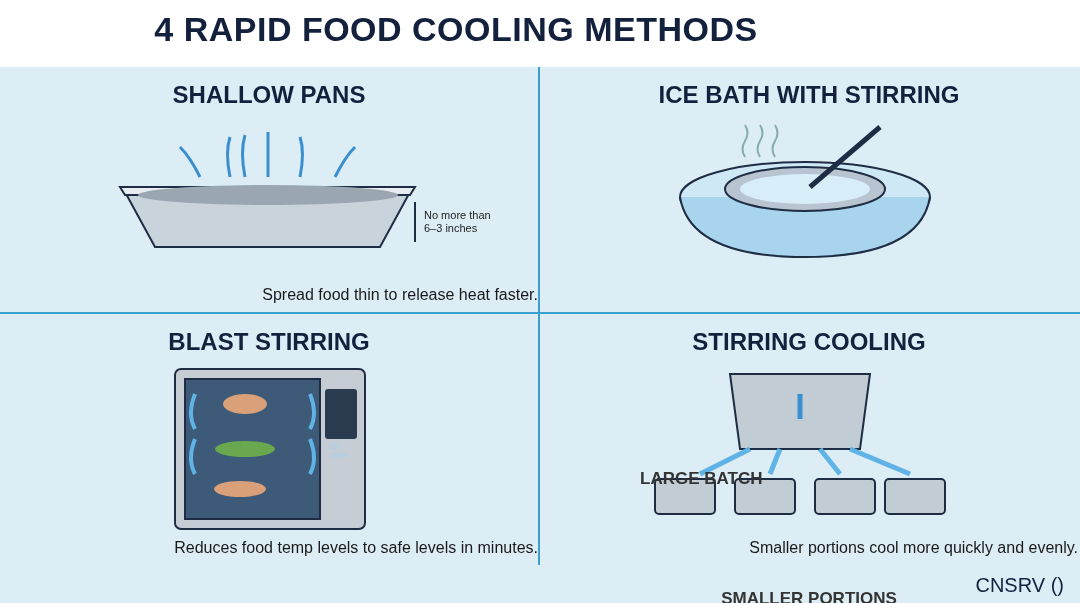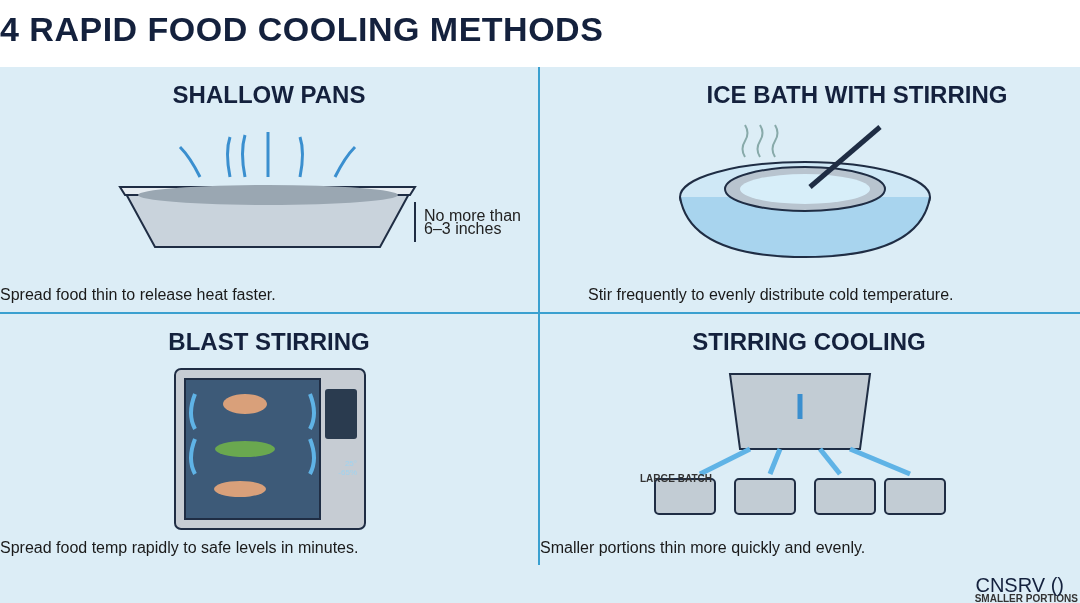--- a/index.html
+++ b/index.html
@@ -1,26 +1,26 @@
 <!DOCTYPE html>
 <html><head>
 <meta charset="utf-8">
 <style>
   * { box-sizing: border-box; margin: 0; padding: 0; }
   body { width: 1080px; height: 603px; background: #ffffff; font-family: "Liberation Sans", sans-serif; position: relative; overflow: hidden; }
-  .title { position: absolute; top: 10px; left: 0; width: 912px; text-align: left; font-size: 34px; font-weight: bold; color: #14213d; letter-spacing: 0.5px; }
+  .title { position: absolute; top: 10px; left: 0; width: 912px; text-align: center; font-size: 34px; font-weight: bold; color: #14213d; letter-spacing: 0.5px; }
   .grid { position: absolute; top: 67px; left: 0; width: 1080px; height: 600px; background: #dcedf6; }
   .vdiv { position: absolute; left: 538px; top: 0; width: 2px; height: 498px; background: #3aa0d0; }
   .hdiv { position: absolute; left: 0; top: 245px; width: 1080px; height: 2px; background: #3aa0d0; }
   .panel { position: absolute; width: 538px; height: 245px; }
   .panel h2 { position: absolute; top: 14px; width: 100%; text-align: center; font-size: 24px; font-weight: bold; color: #14213d; }
-  .panel .cap { position: absolute; bottom: 8px; width: 100%; text-align: left; font-size: 16px; color: #1a1a1a; }
+  .panel .cap { position: absolute; bottom: 8px; width: 100%; text-align: right; font-size: 16px; color: #1a1a1a; }
   .ill { position: absolute; left: 0; top: 50px; width: 100%; height: 160px; }
-  .lbl { position: absolute; font-size: 16px; color: #222; line-height: 13px; }
-  .lblb { position: absolute; font-size: 10px; font-weight: bold; color: #333; line-height: 13px; text-align: right; }
+  .lbl { position: absolute; font-size: 11px; color: #222; line-height: 13px; }
+  .lblb { position: absolute; font-size: 17px; font-weight: bold; color: #333; line-height: 13px; text-align: center; }
   .logo { position: absolute; right: 16px; bottom: 6px; font-size: 20px; font-weight: normal; color: #14213d; }
 </style>
 </head>
 <body>
 
 <div class="title">4 RAPID FOOD COOLING METHODS</div>
 
 <div class="grid">
   <div class="vdiv"></div>
   <div class="hdiv"></div>
@@ -41,60 +41,59 @@
       </g>
       <line x1="415" y1="85" x2="415" y2="125" stroke="#1f2d44" stroke-width="2"></line>
     </svg>
     <div class="lbl" style="left:424px;top:142px;">
       <div>No more than</div>
       <div>6–3 inches</div>
     </div>
     <div class="cap">Spread food thin to release heat faster.</div>
   </div>
 
-  <div class="panel" style="left:540px;top:0;padding-left:48px;">
+  <div class="panel" style="left:540px;top:0;">
     <h2>ICE BATH WITH STIRRING</h2>
     <svg class="ill" viewBox="0 0 538 160">
       <ellipse cx="265" cy="80" rx="125" ry="35" fill="#cfe8f6" stroke="#1f2d44" stroke-width="2"></ellipse>
       <path d="M140,80 Q150,140 265,140 Q380,140 390,80" fill="#a8d4ee" stroke="#1f2d44" stroke-width="2"></path>
       <ellipse cx="265" cy="72" rx="80" ry="22" fill="#b8c4cf" stroke="#1f2d44" stroke-width="2"></ellipse>
       <ellipse cx="265" cy="72" rx="65" ry="15" fill="#d7eef9"></ellipse>
       <line x1="270" y1="70" x2="340" y2="10" stroke="#1f2d44" stroke-width="5"></line>
       <g stroke="#8aa" stroke-width="2" fill="none">
           <path d="M205,40 q-5,-8 0,-16 q5,-8 0,-16"></path>
           <path d="M220,40 q-5,-8 0,-16 q5,-8 0,-16"></path>
           <path d="M235,40 q-5,-8 0,-16 q5,-8 0,-16"></path>
         </g>
     </svg>
-    <div class="cap">Stir frequently to evenly distribute cold temperature.</div>
   </div>
 
   <div class="panel" style="left:0;top:247px;height:251px;">
     <h2>BLAST STIRRING</h2>
     <svg class="ill" viewBox="0 0 538 170" style="height:170px;">
       <rect x="175" y="5" width="190" height="160" rx="6" fill="#c6ccd3" stroke="#1f2d44" stroke-width="2"></rect>
       <rect x="185" y="15" width="135" height="140" fill="#3d5a78" stroke="#1f2d44" stroke-width="2"></rect>
       <rect x="325" y="25" width="32" height="50" rx="3" fill="#2a3b4f"></rect>
       <g fill="#d9a07a">
           <ellipse cx="245" cy="40" rx="22" ry="10"></ellipse>
           <ellipse cx="245" cy="85" rx="30" ry="8" fill="#6aa84f"></ellipse>
           <ellipse cx="240" cy="125" rx="26" ry="8"></ellipse>
         </g>
       <g stroke="#5fb3e6" stroke-width="4" fill="none">
           <path d="M195,30 q-8,20 0,35"></path>
           <path d="M310,30 q8,20 0,35"></path>
           <path d="M195,75 q-8,20 0,35"></path>
           <path d="M310,75 q8,20 0,35"></path>
         </g>
     </svg>
-    <div style="position:absolute;left:329px;top:145px;font-size:8px;color:#9fd3f0;text-align:right;width:28px;">
+    <div style="position:absolute;left:329px;top:128px;font-size:8px;color:#9fd3f0;text-align:left;width:28px;">
       <div>25°</div>
       <div>-65%</div>
     </div>
-    <div class="cap">Spread food temp rapidly to safe levels in minutes.</div>
+    <div class="cap">Reduces food temp levels to safe levels in minutes.</div>
   </div>
 
   <div class="panel" style="left:540px;top:247px;height:251px;">
     <h2>STIRRING COOLING</h2>
     <svg class="ill" viewBox="0 0 538 170" style="height:170px;">
       <path d="M190,10 L330,10 L320,85 L200,85 Z" fill="#c2ccd4" stroke="#1f2d44" stroke-width="2"></path>
       <path d="M260,30 L260,55" stroke="#3a8fcf" stroke-width="5"></path>
       <g stroke="#5fb3e6" stroke-width="5">
           <line x1="210" y1="85" x2="160" y2="110"></line>
           <line x1="240" y1="85" x2="230" y2="110"></line>
@@ -103,17 +102,17 @@
         </g>
       <g fill="#c2ccd4" stroke="#1f2d44" stroke-width="2">
         <rect x="115" y="115" width="60" height="35" rx="4"></rect>
           <rect x="195" y="115" width="60" height="35" rx="4"></rect>
         <rect x="275" y="115" width="60" height="35" rx="4"></rect>
           <rect x="345" y="115" width="60" height="35" rx="4"></rect>
       </g>
     </svg>
     <div class="lblb" style="left:100px;top:158px;">LARGE BATCH</div>
     <div class="lblb" style="left:0;top:278px;width:100%;">SMALLER PORTIONS</div>
-    <div class="cap">Smaller portions thin more quickly and evenly.</div>
+    <div class="cap">Smaller portions cool more quickly and evenly.</div>
   </div>
 </div>
 
 <div class="logo">CNSRV ()</div>
 
 </body></html>

